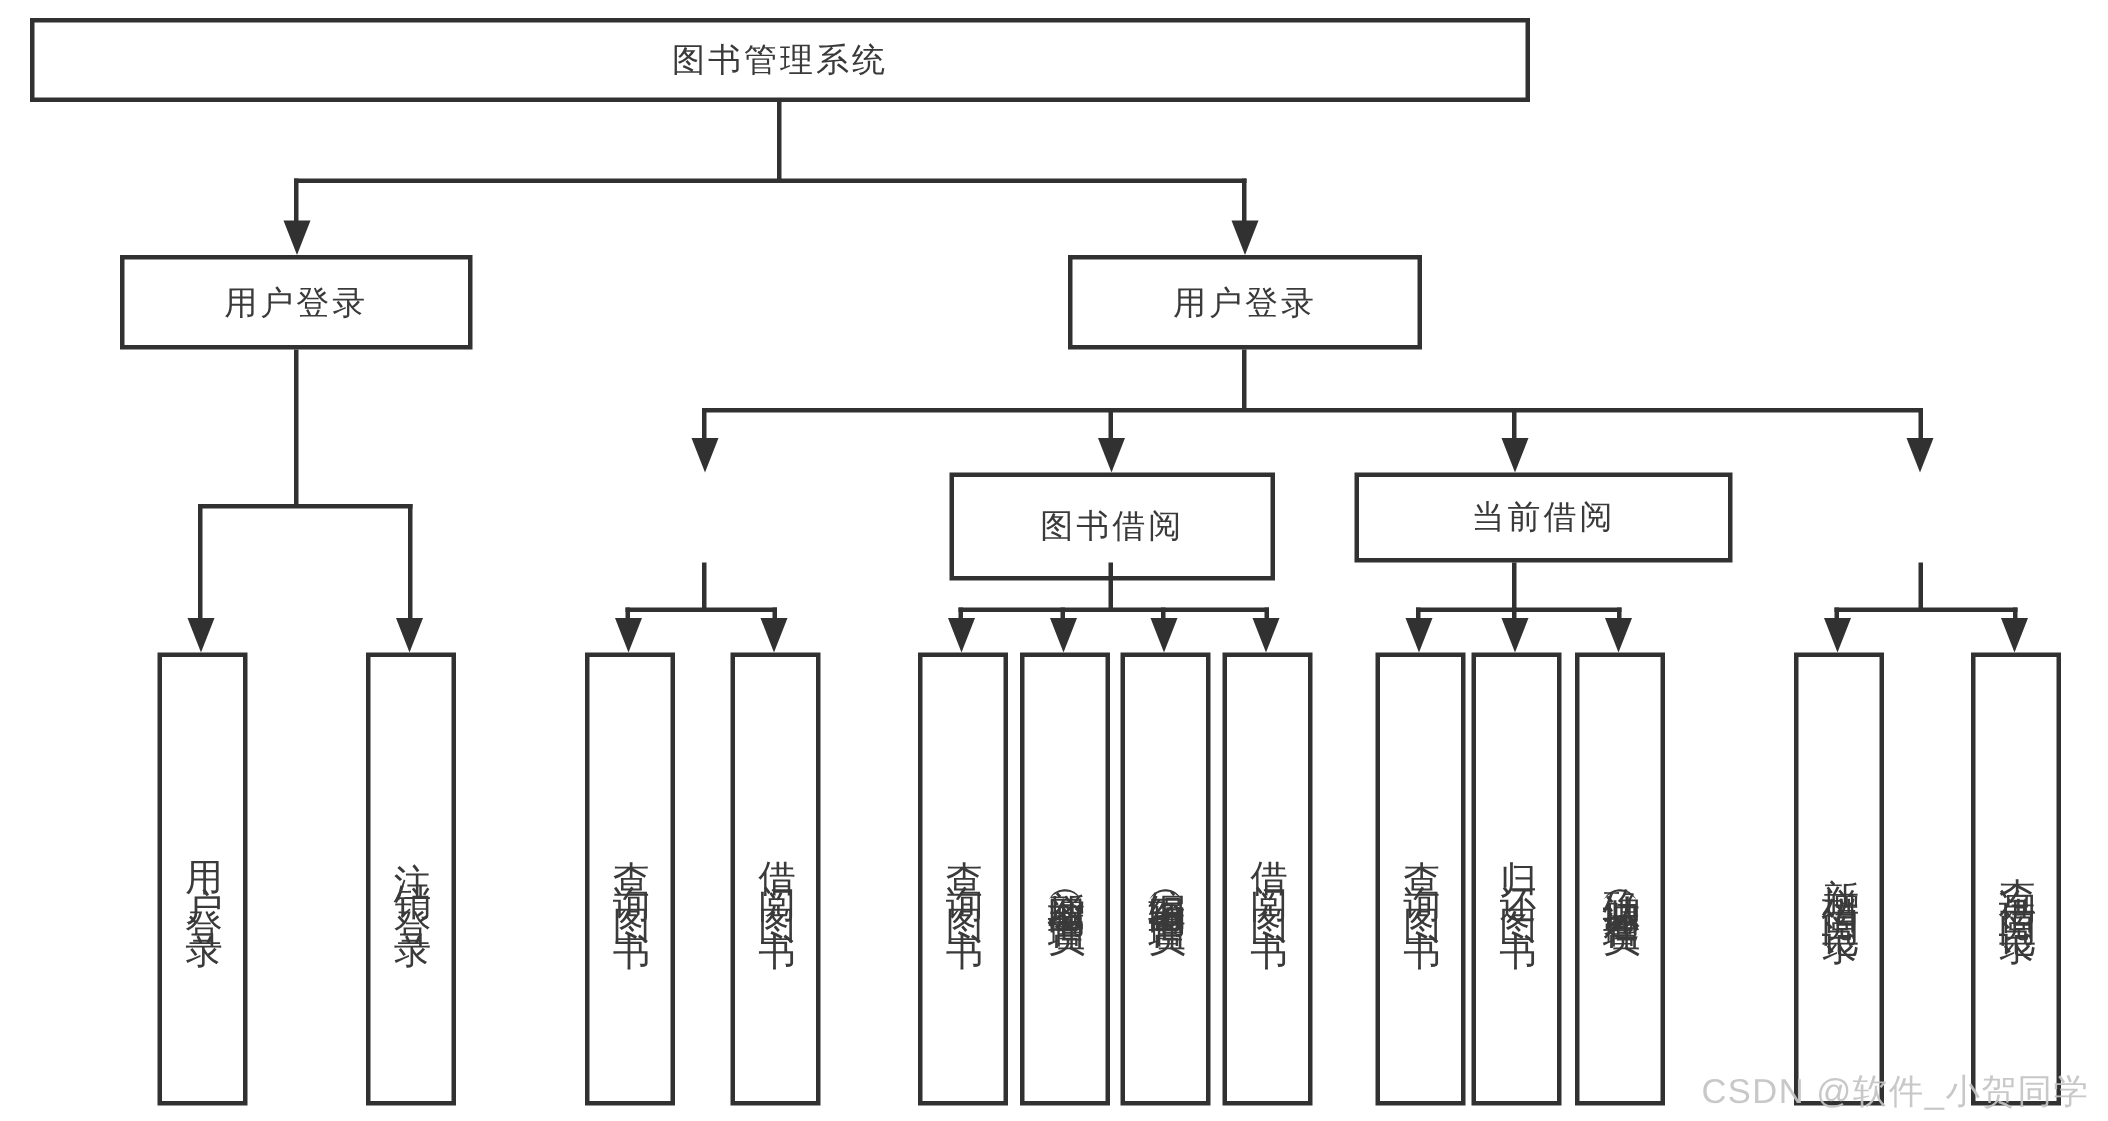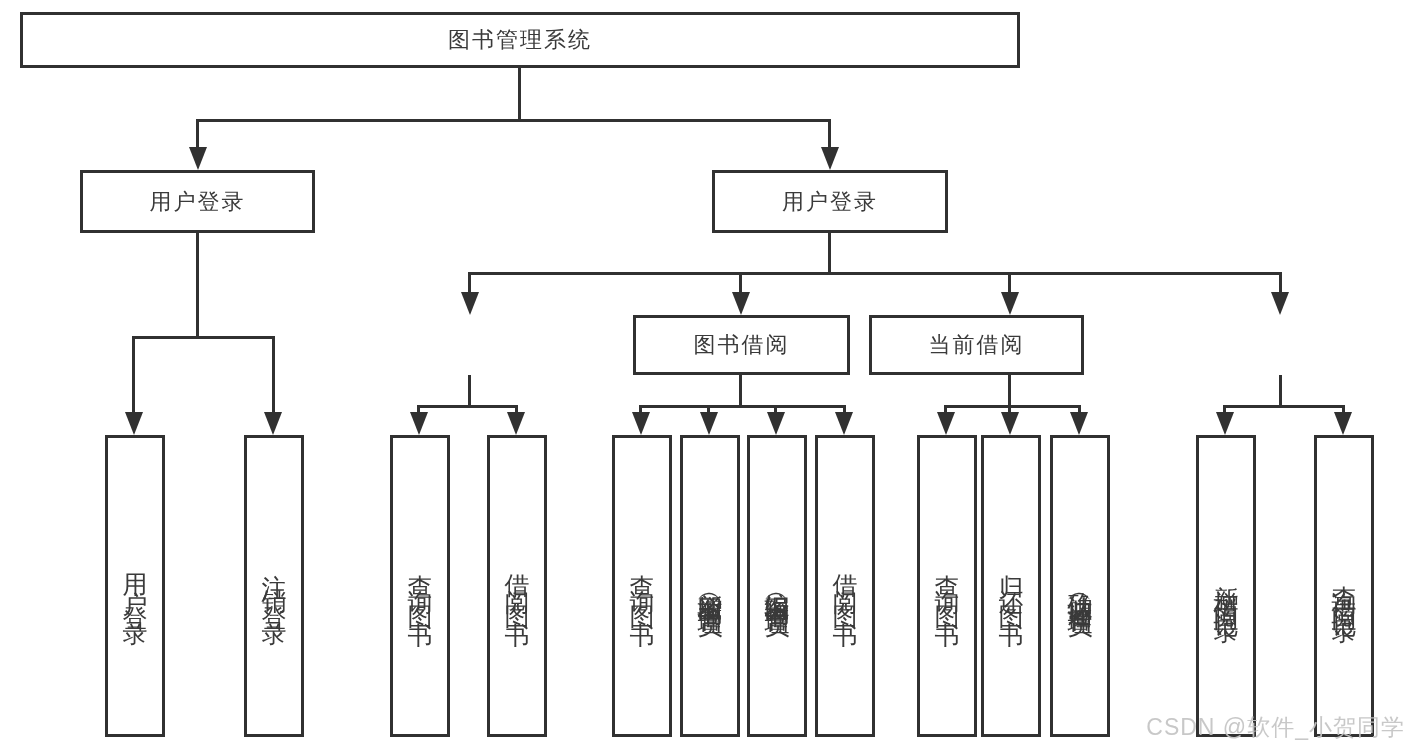--- a/index.html
+++ b/index.html
@@ -22,21 +22,21 @@
   .sp-md{letter-spacing:7px;}
   .sp-sm{letter-spacing:3px;}
   .hl{position:absolute;height:3px;background:#313131;}
   .vl{position:absolute;width:3px;background:#313131;}
   .arr{
     position:absolute;width:0;height:0;
     border-left:9px solid transparent;border-right:9px solid transparent;
     border-top:23px solid #313131;
   }
   .watermark{
-    position:absolute;right:0;bottom:4px;font-size:23px;color:rgba(195,195,195,0.92);
+    position:absolute;right:12px;bottom:4px;font-size:23px;color:rgba(195,195,195,0.92);
     z-index:10;letter-spacing:1px;
   }
 </style>
 </head>
 <body>
 
 <div class="canvas">
 
   <div class="box h" style="left:20px;top:12px;width:1000px;height:56px">
     <span>图书管理系统</span>
@@ -67,24 +67,24 @@
   <div class="hl" style="left:468px;top:272px;width:814px"></div>
   <div class="vl" style="left:468px;top:272px;height:22px"></div>
   <div class="arr" style="left:461px;top:292px"></div>
   <div class="vl" style="left:739px;top:272px;height:22px"></div>
   <div class="arr" style="left:732px;top:292px"></div>
   <div class="vl" style="left:1008px;top:272px;height:22px"></div>
   <div class="arr" style="left:1001px;top:292px"></div>
   <div class="vl" style="left:1279px;top:272px;height:22px"></div>
   <div class="arr" style="left:1271px;top:292px"></div>
 
-  <div class="box h" style="left:633px;top:315px;width:217px;height:60px">
+  <div class="box h" style="left:633px;top:315px;width:217px;height:72px">
     <span>图书借阅</span>
   </div>
-  <div class="box h" style="left:869px;top:315px;width:215px;height:60px">
+  <div class="box h" style="left:903px;top:315px;width:252px;height:60px">
     <span>当前借阅</span>
   </div>
 
   <div class="vl" style="left:468px;top:375px;height:33px"></div>
   <div class="hl" style="left:417px;top:405px;width:101px"></div>
   <div class="vl" style="left:417px;top:405px;height:10px"></div>
   <div class="arr" style="left:410px;top:412px"></div>
   <div class="vl" style="left:515px;top:405px;height:10px"></div>
   <div class="arr" style="left:507px;top:412px"></div>
 

